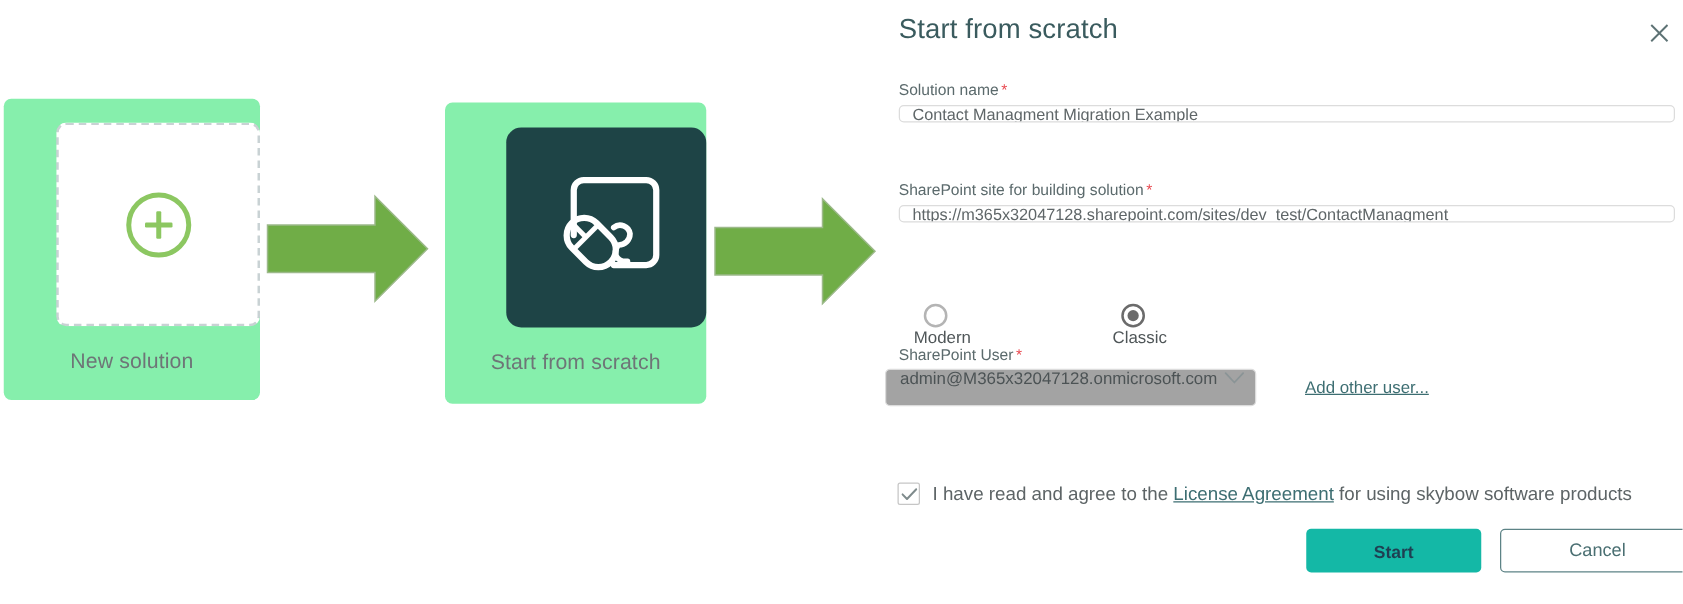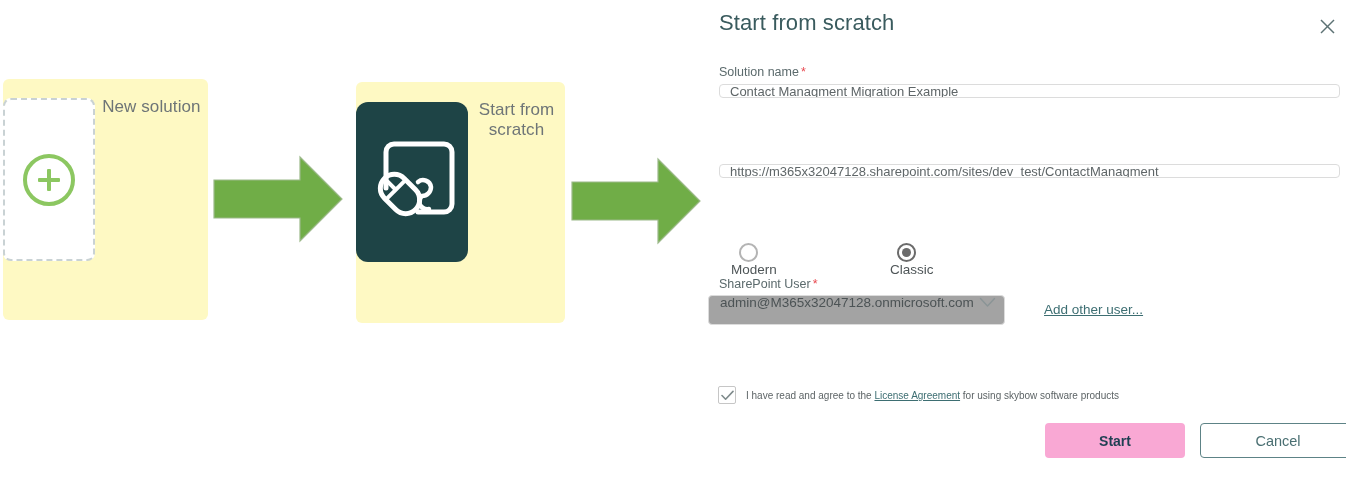--- a/index.html
+++ b/index.html
@@ -20,26 +20,26 @@
   #flow-area {
     position: absolute;
     left: 0;
     top: 0;
     width: 706px;
     height: 483px;
   }
 
   .tile-card {
     position: absolute;
-    background: #fef9c3;
+    background: #86efac;
     border-radius: 6px;
     box-sizing: border-box;
     display: flex;
-    flex-direction: row;
-    align-items: flex-start;
+    flex-direction: column;
+    align-items: flex-end;
     justify-content: flex-start;
   }
   #card-new-solution {
     left: 3px;
     top: 79px;
     width: 205px;
     height: 241px;
   }
   #card-start-scratch {
     left: 356px;
@@ -275,38 +275,38 @@
     background: #ffffff;
     box-sizing: border-box;
     display: flex;
     align-items: center;
     justify-content: center;
     cursor: pointer;
     flex: none;
   }
   #agreement-text {
     margin-left: 10px;
-    font-size: 10px;
+    font-size: 15px;
     color: #5d6466;
     white-space: nowrap;
   }
   #license-link {
     color: #3d6e72;
     text-decoration: underline;
     cursor: pointer;
   }
 
   
   #start-button {
     position: absolute;
     left: 339px;
     top: 423px;
     width: 140px;
     height: 35px;
-    background: #f9a8d4;
+    background: #14b8a6;
     border: none;
     border-radius: 4px;
     color: #1f3f52;
     font-family: "Liberation Sans", sans-serif;
     font-size: 14px;
     font-weight: bold;
     cursor: pointer;
   }
   #cancel-button {
     position: absolute;
@@ -371,20 +371,23 @@
       <line x1="2" y1="2" x2="15" y2="15" stroke="#5d7274" stroke-width="1.5"></line>
       <line x1="15" y1="2" x2="2" y2="15" stroke="#5d7274" stroke-width="1.5"></line>
     </svg>
   </div>
 
   <div class="field-label" style="left:13px; top:65px;">
     <span>Solution name</span><span class="req-star">*</span>
   </div>
   <input class="text-input" style="top: 84px;" type="text" id="input-solution-name" value="Contact Managment Migration Example">
 
+  <div class="field-label" style="left:13px; top:145px;">
+    <span>SharePoint site for building solution</span><span class="req-star">*</span>
+  </div>
   <input class="text-input" style="top: 164px;" type="text" id="input-sharepoint-site" value="https://m365x32047128.sharepoint.com/sites/dev_test/ContactManagment">
 
 
   <div class="radio-row" id="radio-modern-row">
     <span class="radio-dot"></span>
     <span class="radio-label">Modern</span>
   </div>
   <div class="radio-row" id="radio-classic-row">
     <span class="radio-dot checked"></span>
     <span class="radio-label">Classic</span>

